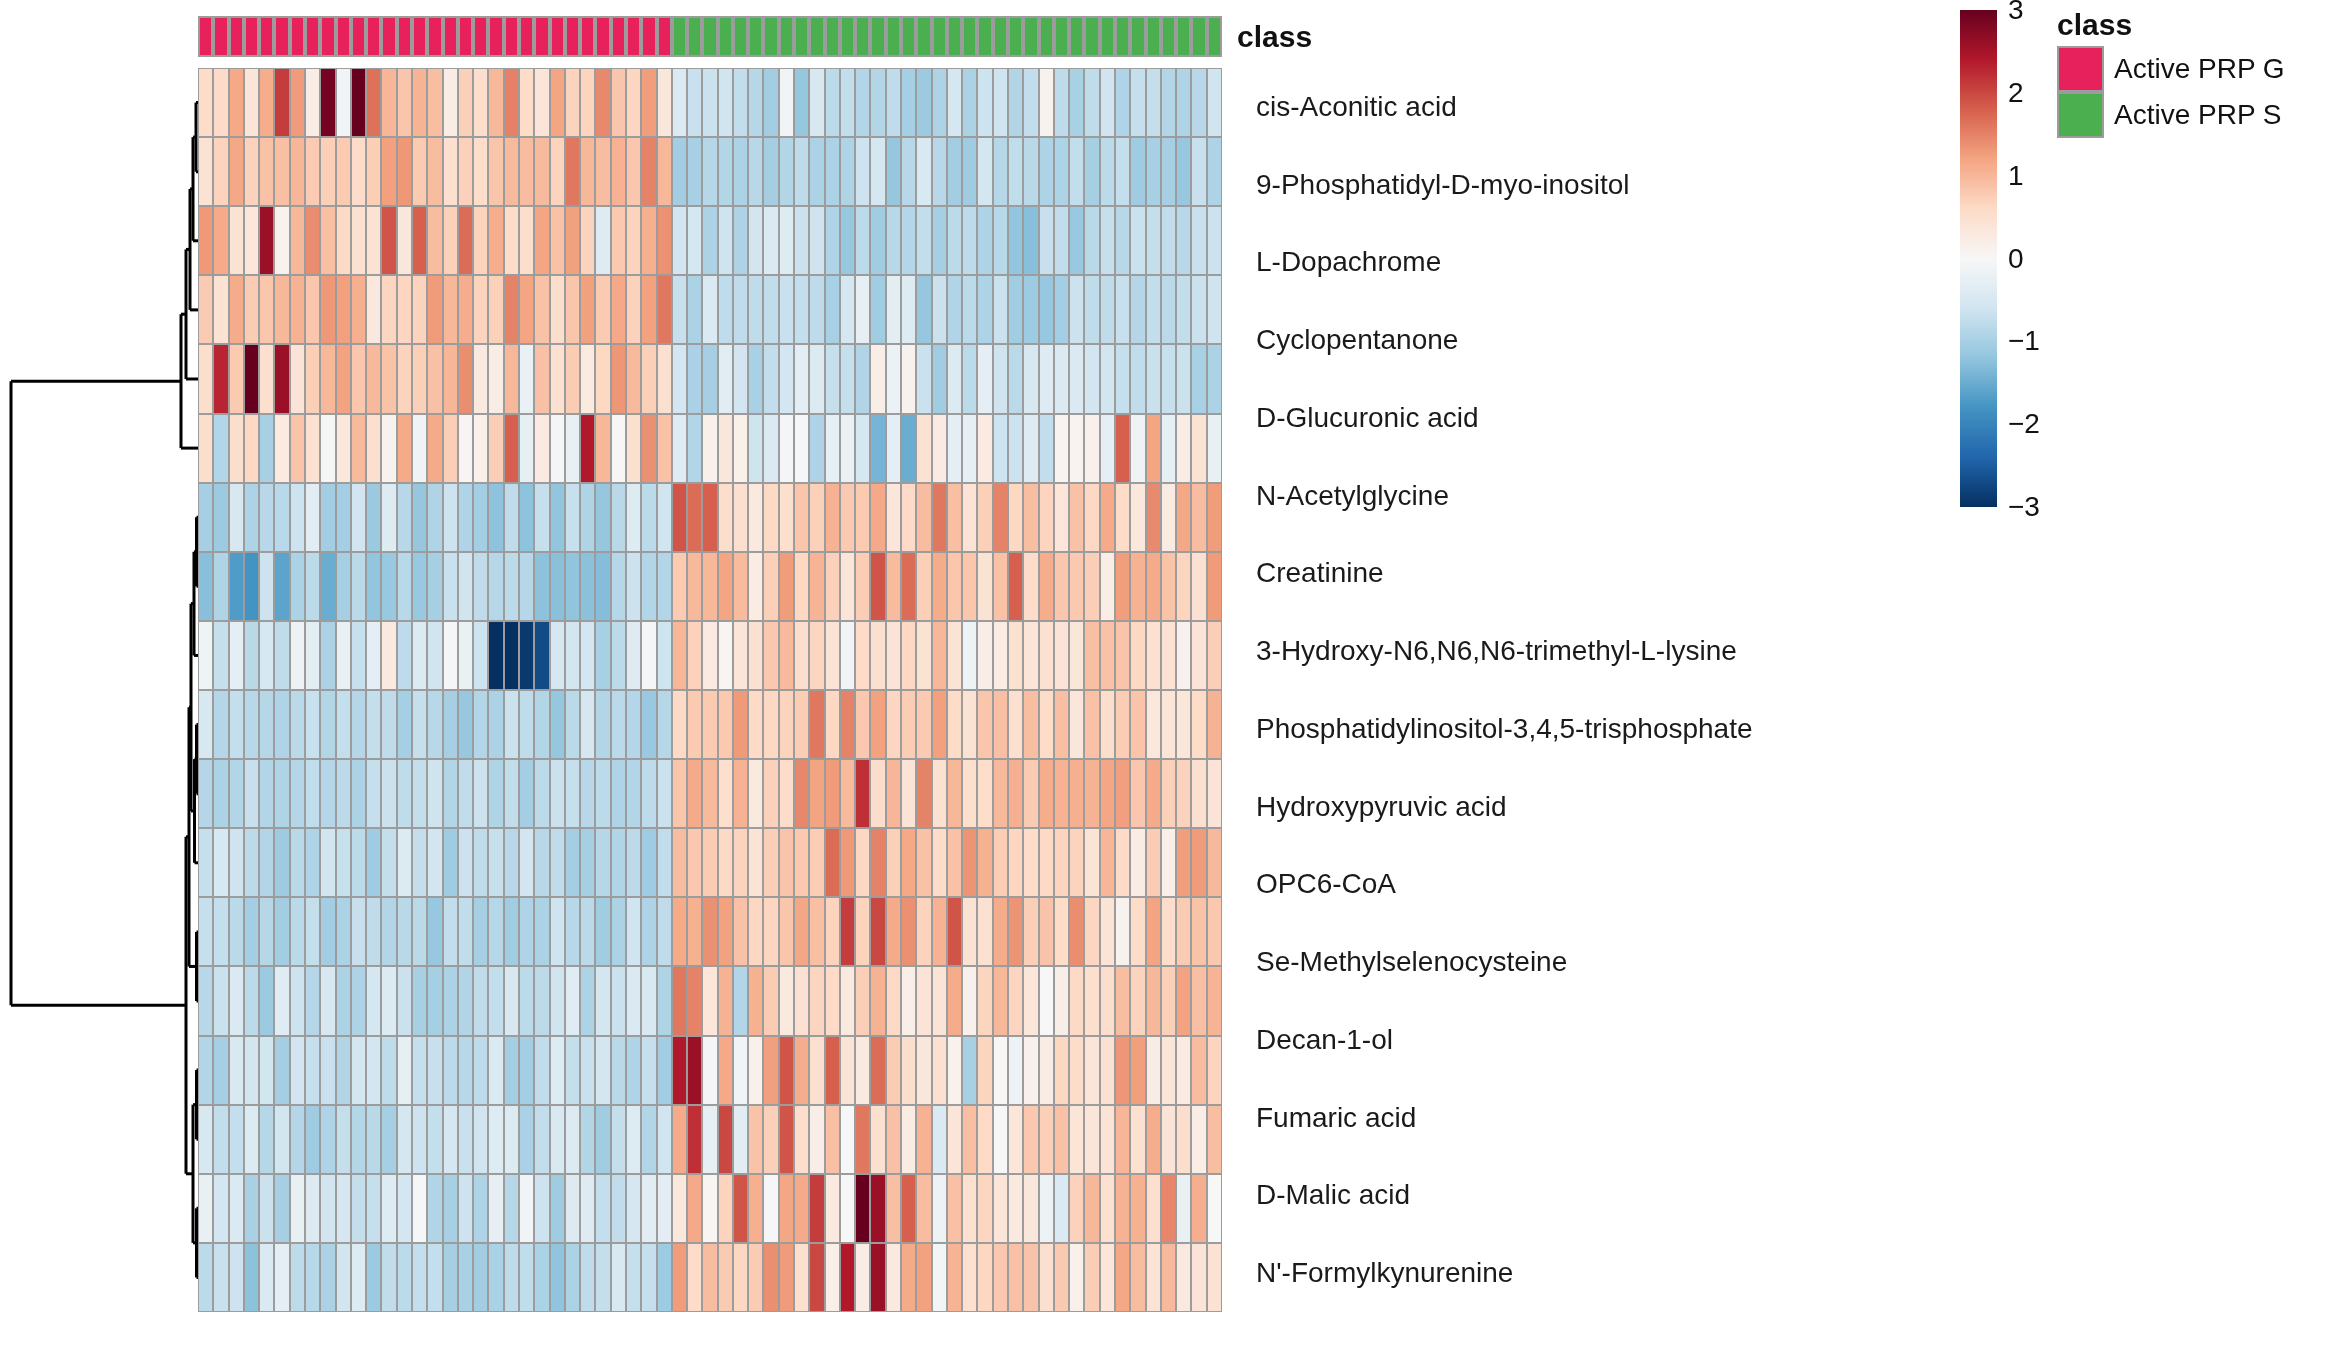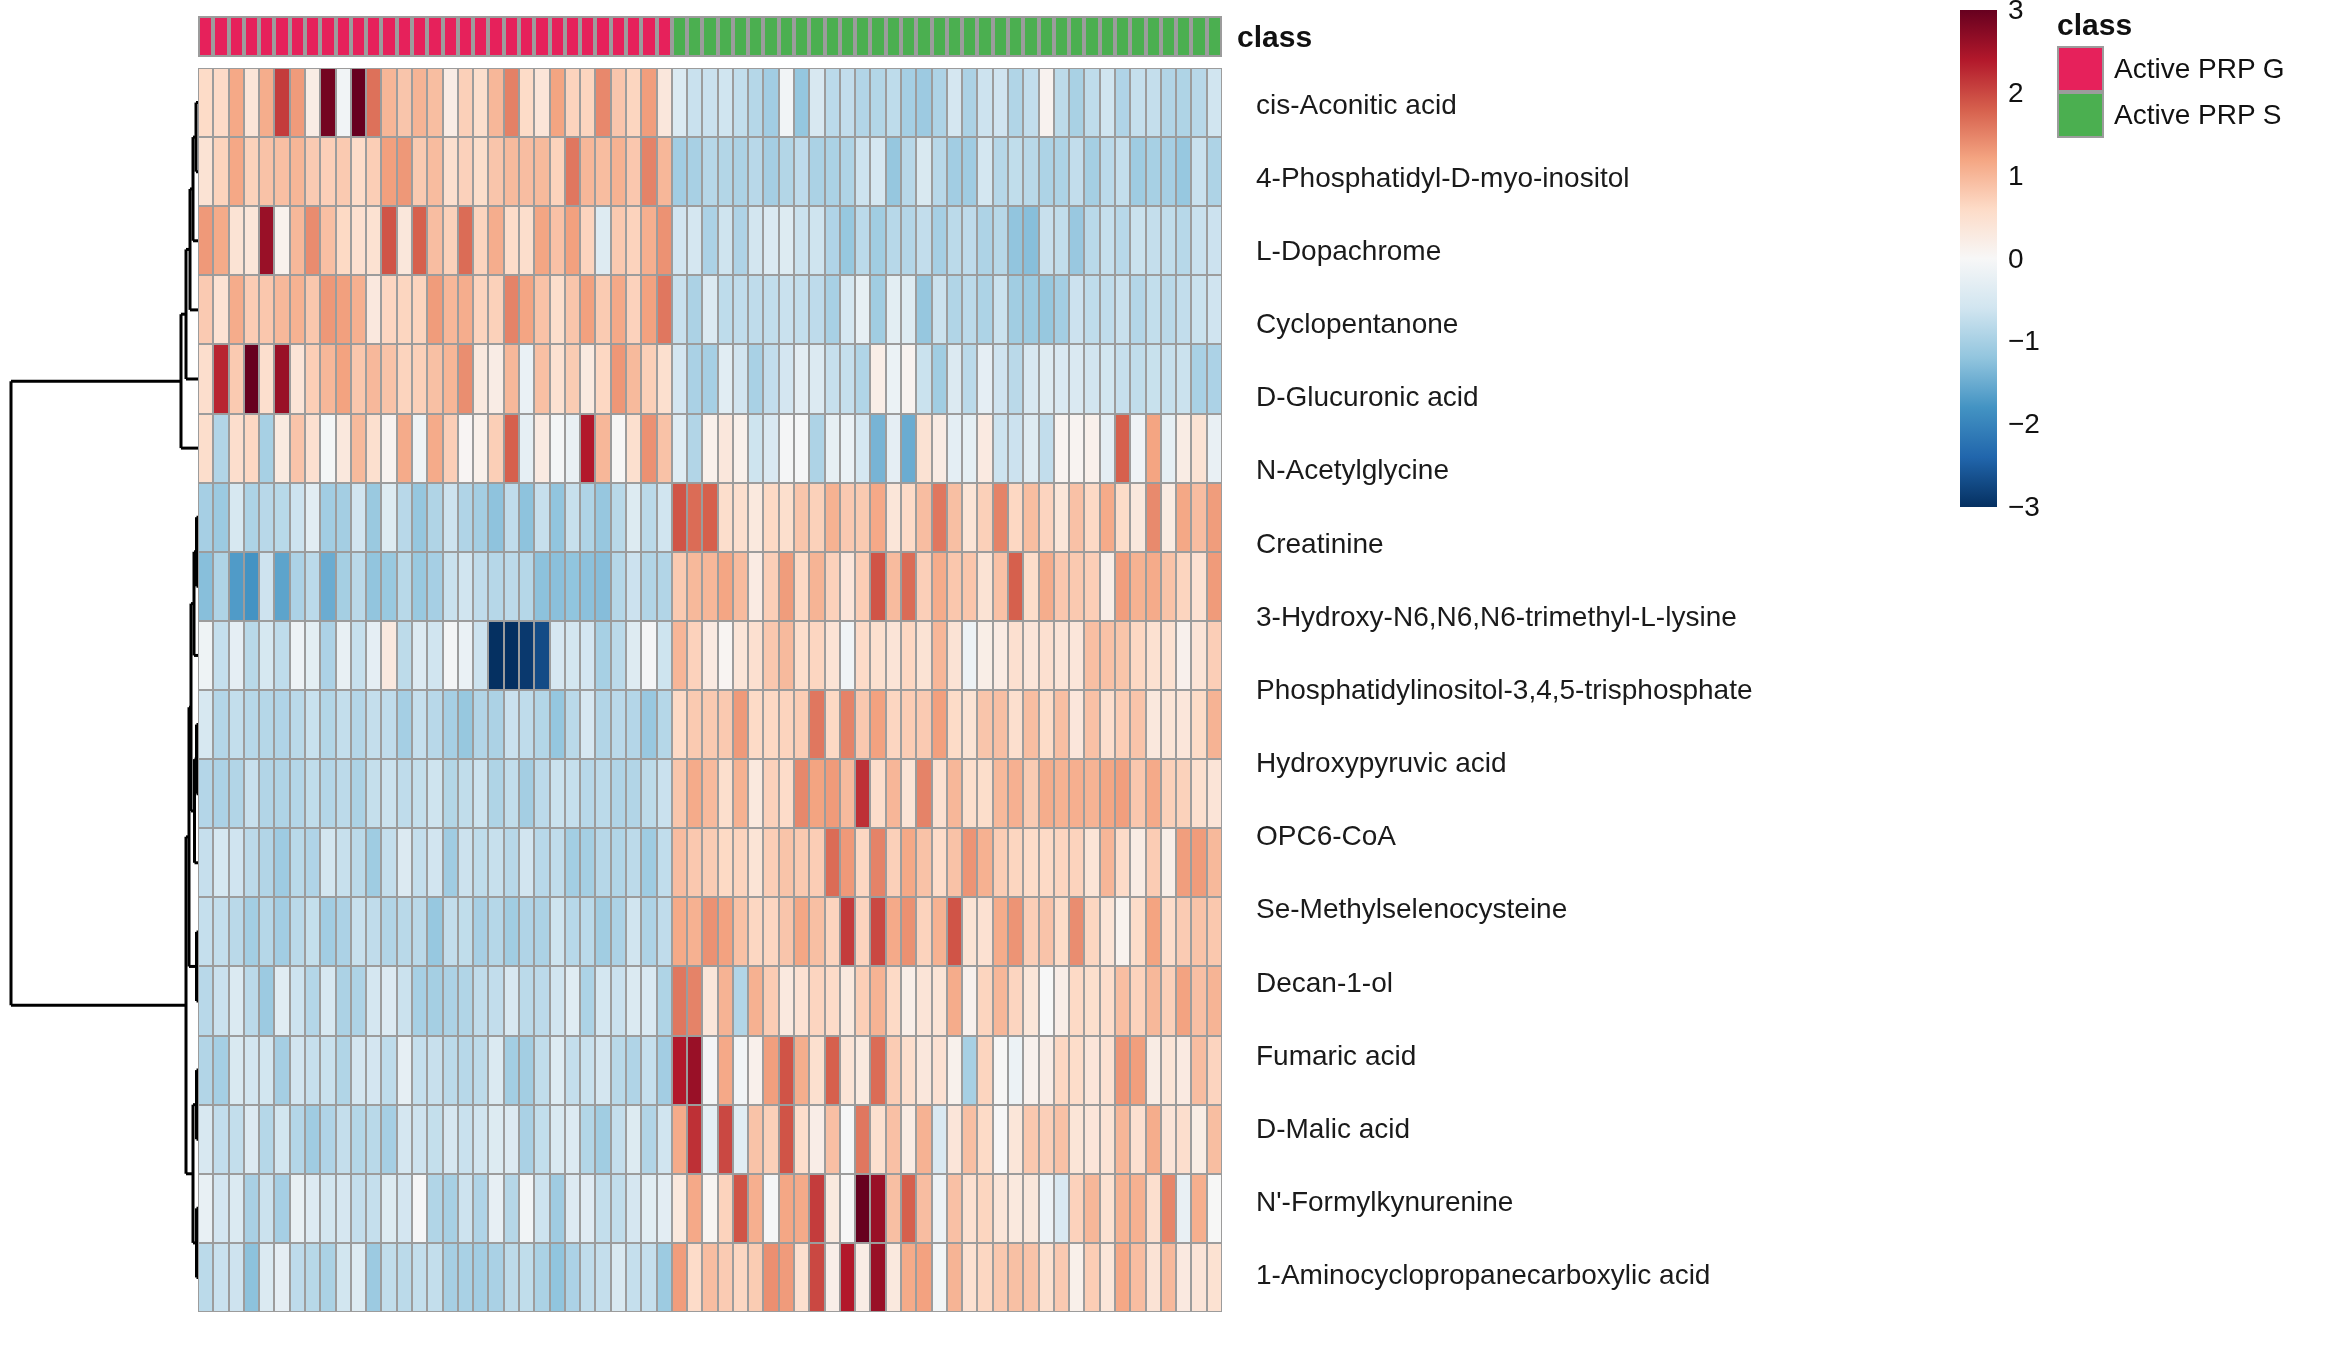--- a/index.html
+++ b/index.html
@@ -1396,36 +1396,35 @@
         <div class="hcell" style="background: rgb(251, 227, 213);"></div>
         <div class="hcell" style="background: rgb(247, 185, 156);"></div>
         <div class="hcell" style="background: rgb(250, 233, 224);"></div>
         <div class="hcell" style="background: rgb(251, 228, 215);"></div>
         <div class="hcell" style="background: rgb(252, 226, 210);"></div>
       </div>
     </div>
 
   <div class="row-labels" id="row-labels">
       <div class="row-label">cis-Aconitic acid</div>
-      <div class="row-label">4-Phosphatidyl-D-myo-inositol</div>
+      <div class="row-label">9-Phosphatidyl-D-myo-inositol</div>
       <div class="row-label">L-Dopachrome</div>
       <div class="row-label">Cyclopentanone</div>
       <div class="row-label">D-Glucuronic acid</div>
       <div class="row-label">N-Acetylglycine</div>
       <div class="row-label">Creatinine</div>
       <div class="row-label">3-Hydroxy-N6,N6,N6-trimethyl-L-lysine</div>
       <div class="row-label">Phosphatidylinositol-3,4,5-trisphosphate</div>
       <div class="row-label">Hydroxypyruvic acid</div>
       <div class="row-label">OPC6-CoA</div>
       <div class="row-label">Se-Methylselenocysteine</div>
       <div class="row-label">Decan-1-ol</div>
       <div class="row-label">Fumaric acid</div>
       <div class="row-label">D-Malic acid</div>
       <div class="row-label">N'-Formylkynurenine</div>
-      <div class="row-label">1-Aminocyclopropanecarboxylic acid</div>
     </div>
 
   <div class="colorbar" id="colorbar" style="background: linear-gradient(rgb(103, 0, 31) 0%, rgb(178, 24, 43) 10%, rgb(214, 96, 77) 20%, rgb(244, 165, 130) 30%, rgb(253, 219, 199) 40%, rgb(247, 247, 247) 50%, rgb(209, 229, 240) 60%, rgb(146, 197, 222) 70%, rgb(67, 147, 195) 80%, rgb(33, 102, 172) 90%, rgb(5, 48, 97) 100%);"></div>
   <div id="colorbar-ticks">
       <div class="cb-tick" style="top: 10px;">3</div>
       <div class="cb-tick" style="top: 92.8333px;">2</div>
       <div class="cb-tick" style="top: 175.667px;">1</div>
       <div class="cb-tick" style="top: 258.5px;">0</div>
       <div class="cb-tick" style="top: 341.333px;">−1</div>
       <div class="cb-tick" style="top: 424.167px;">−2</div>

